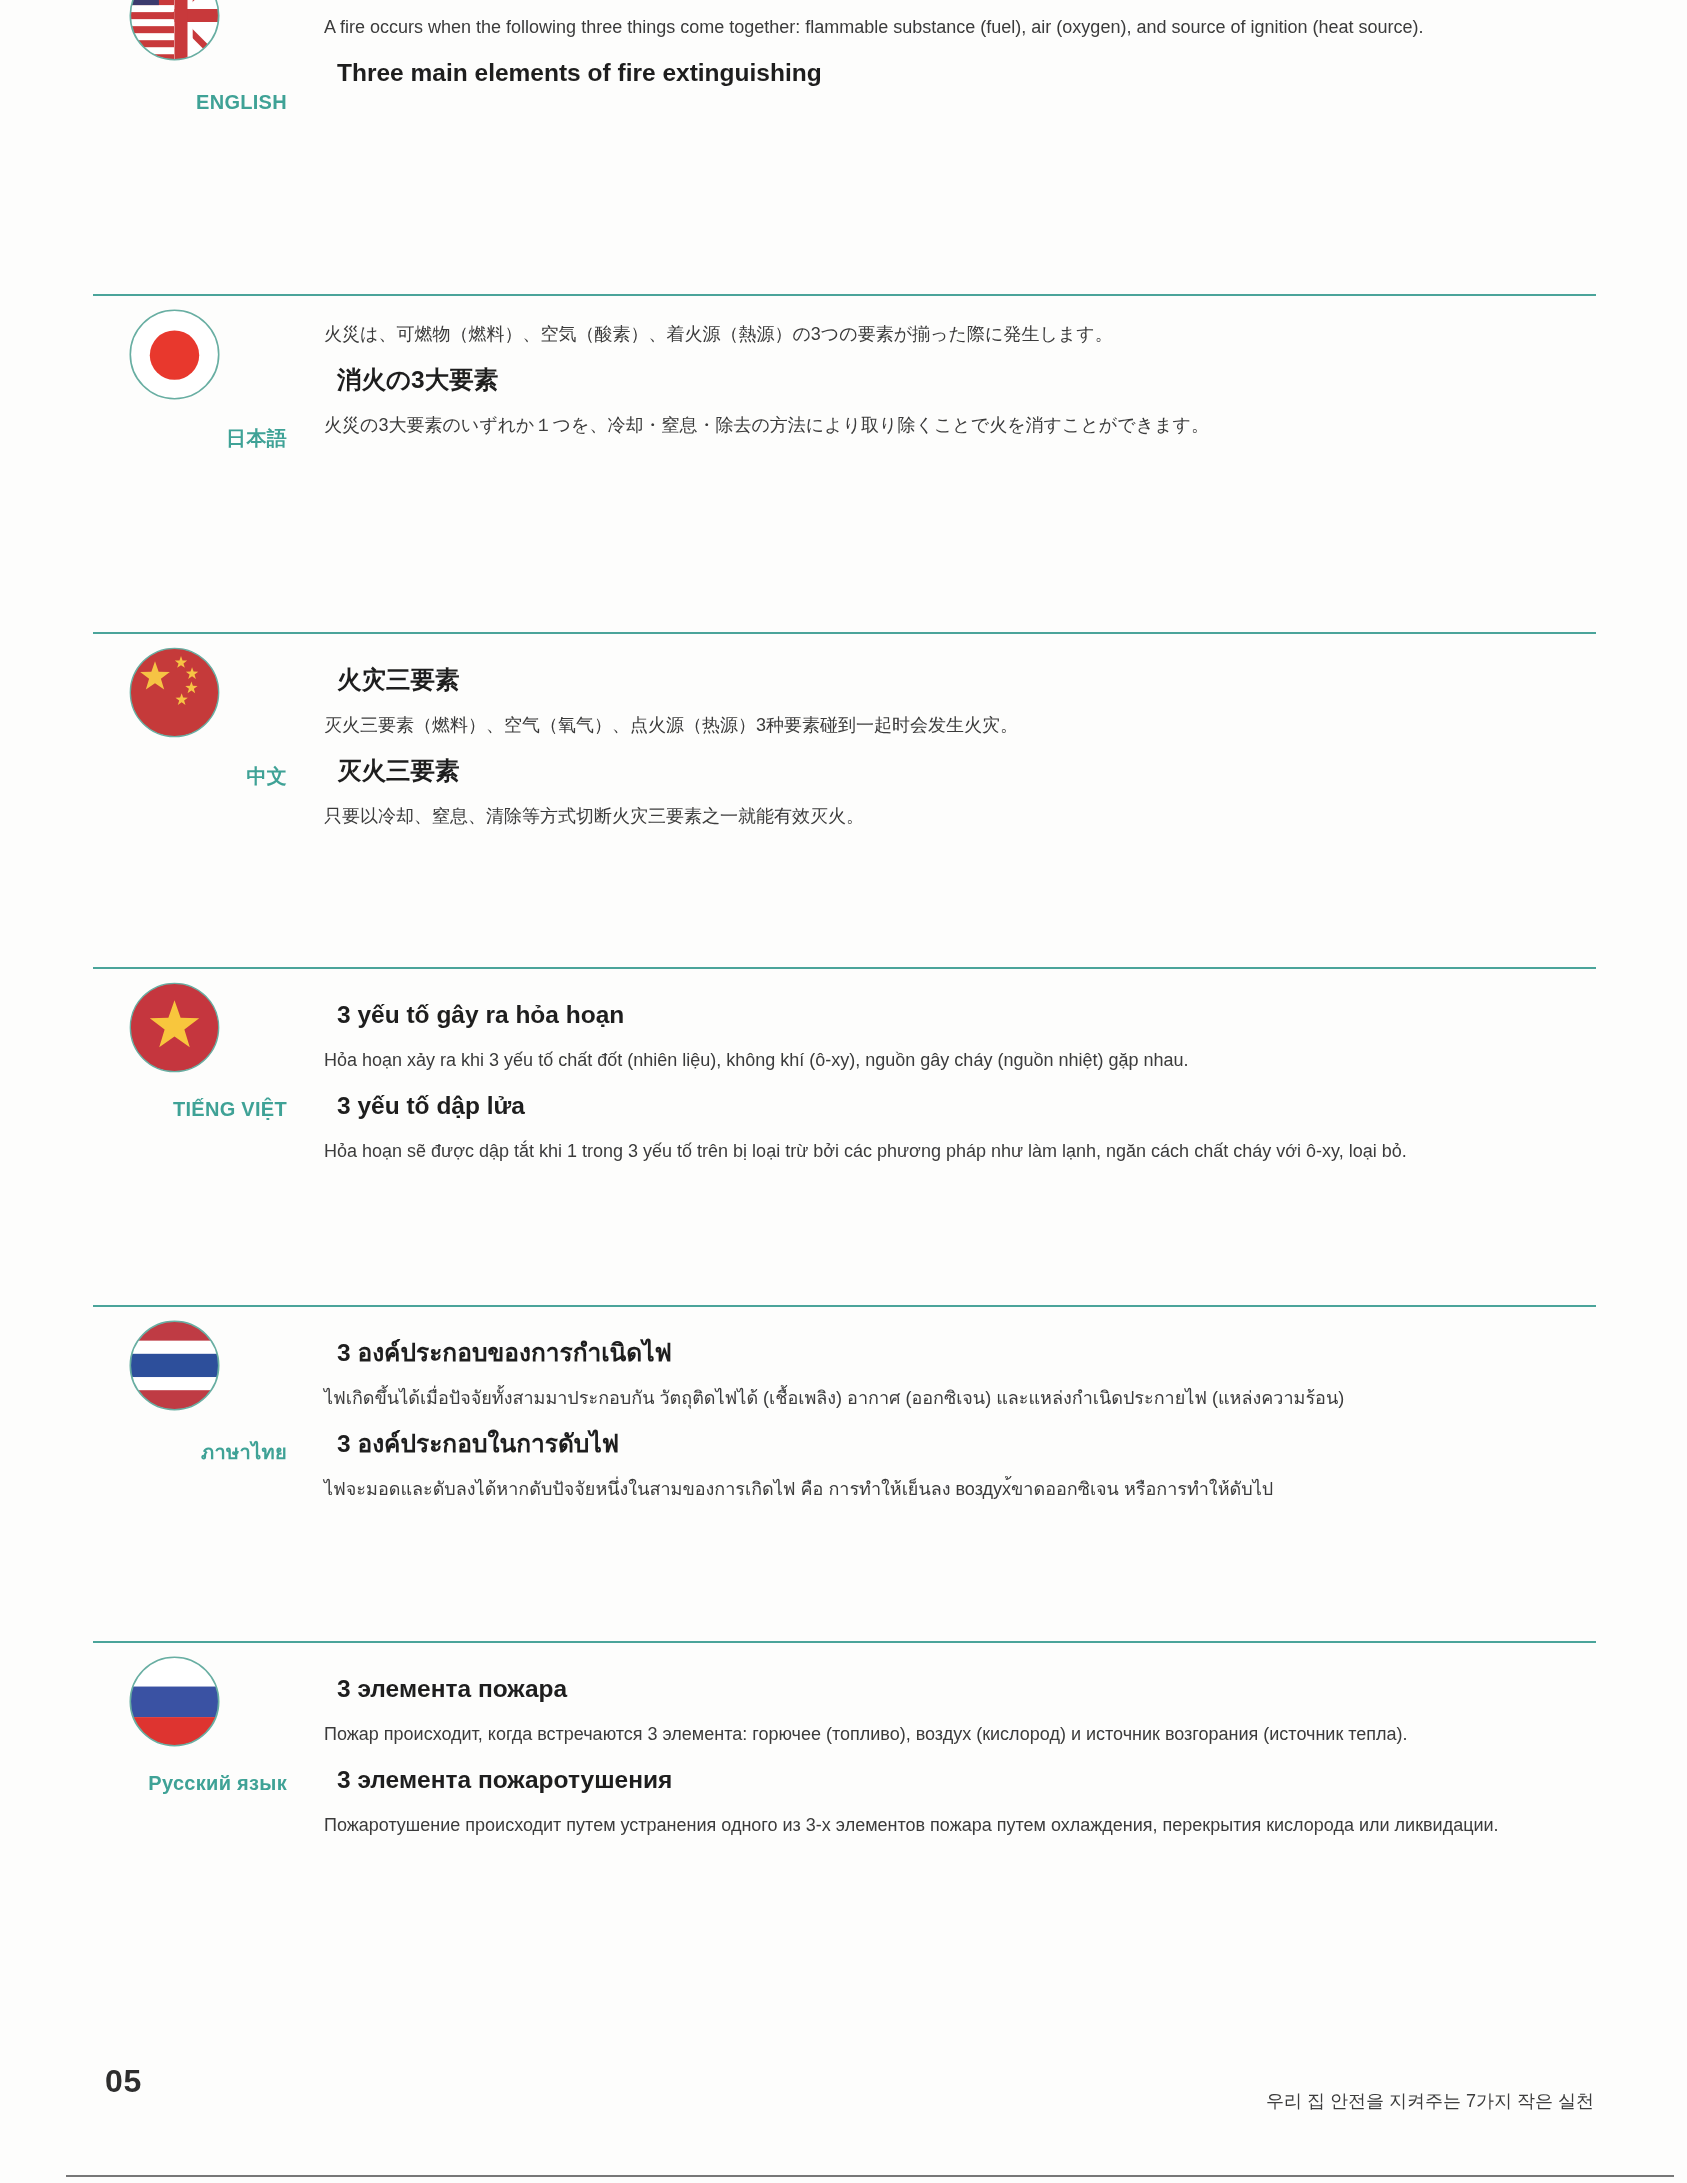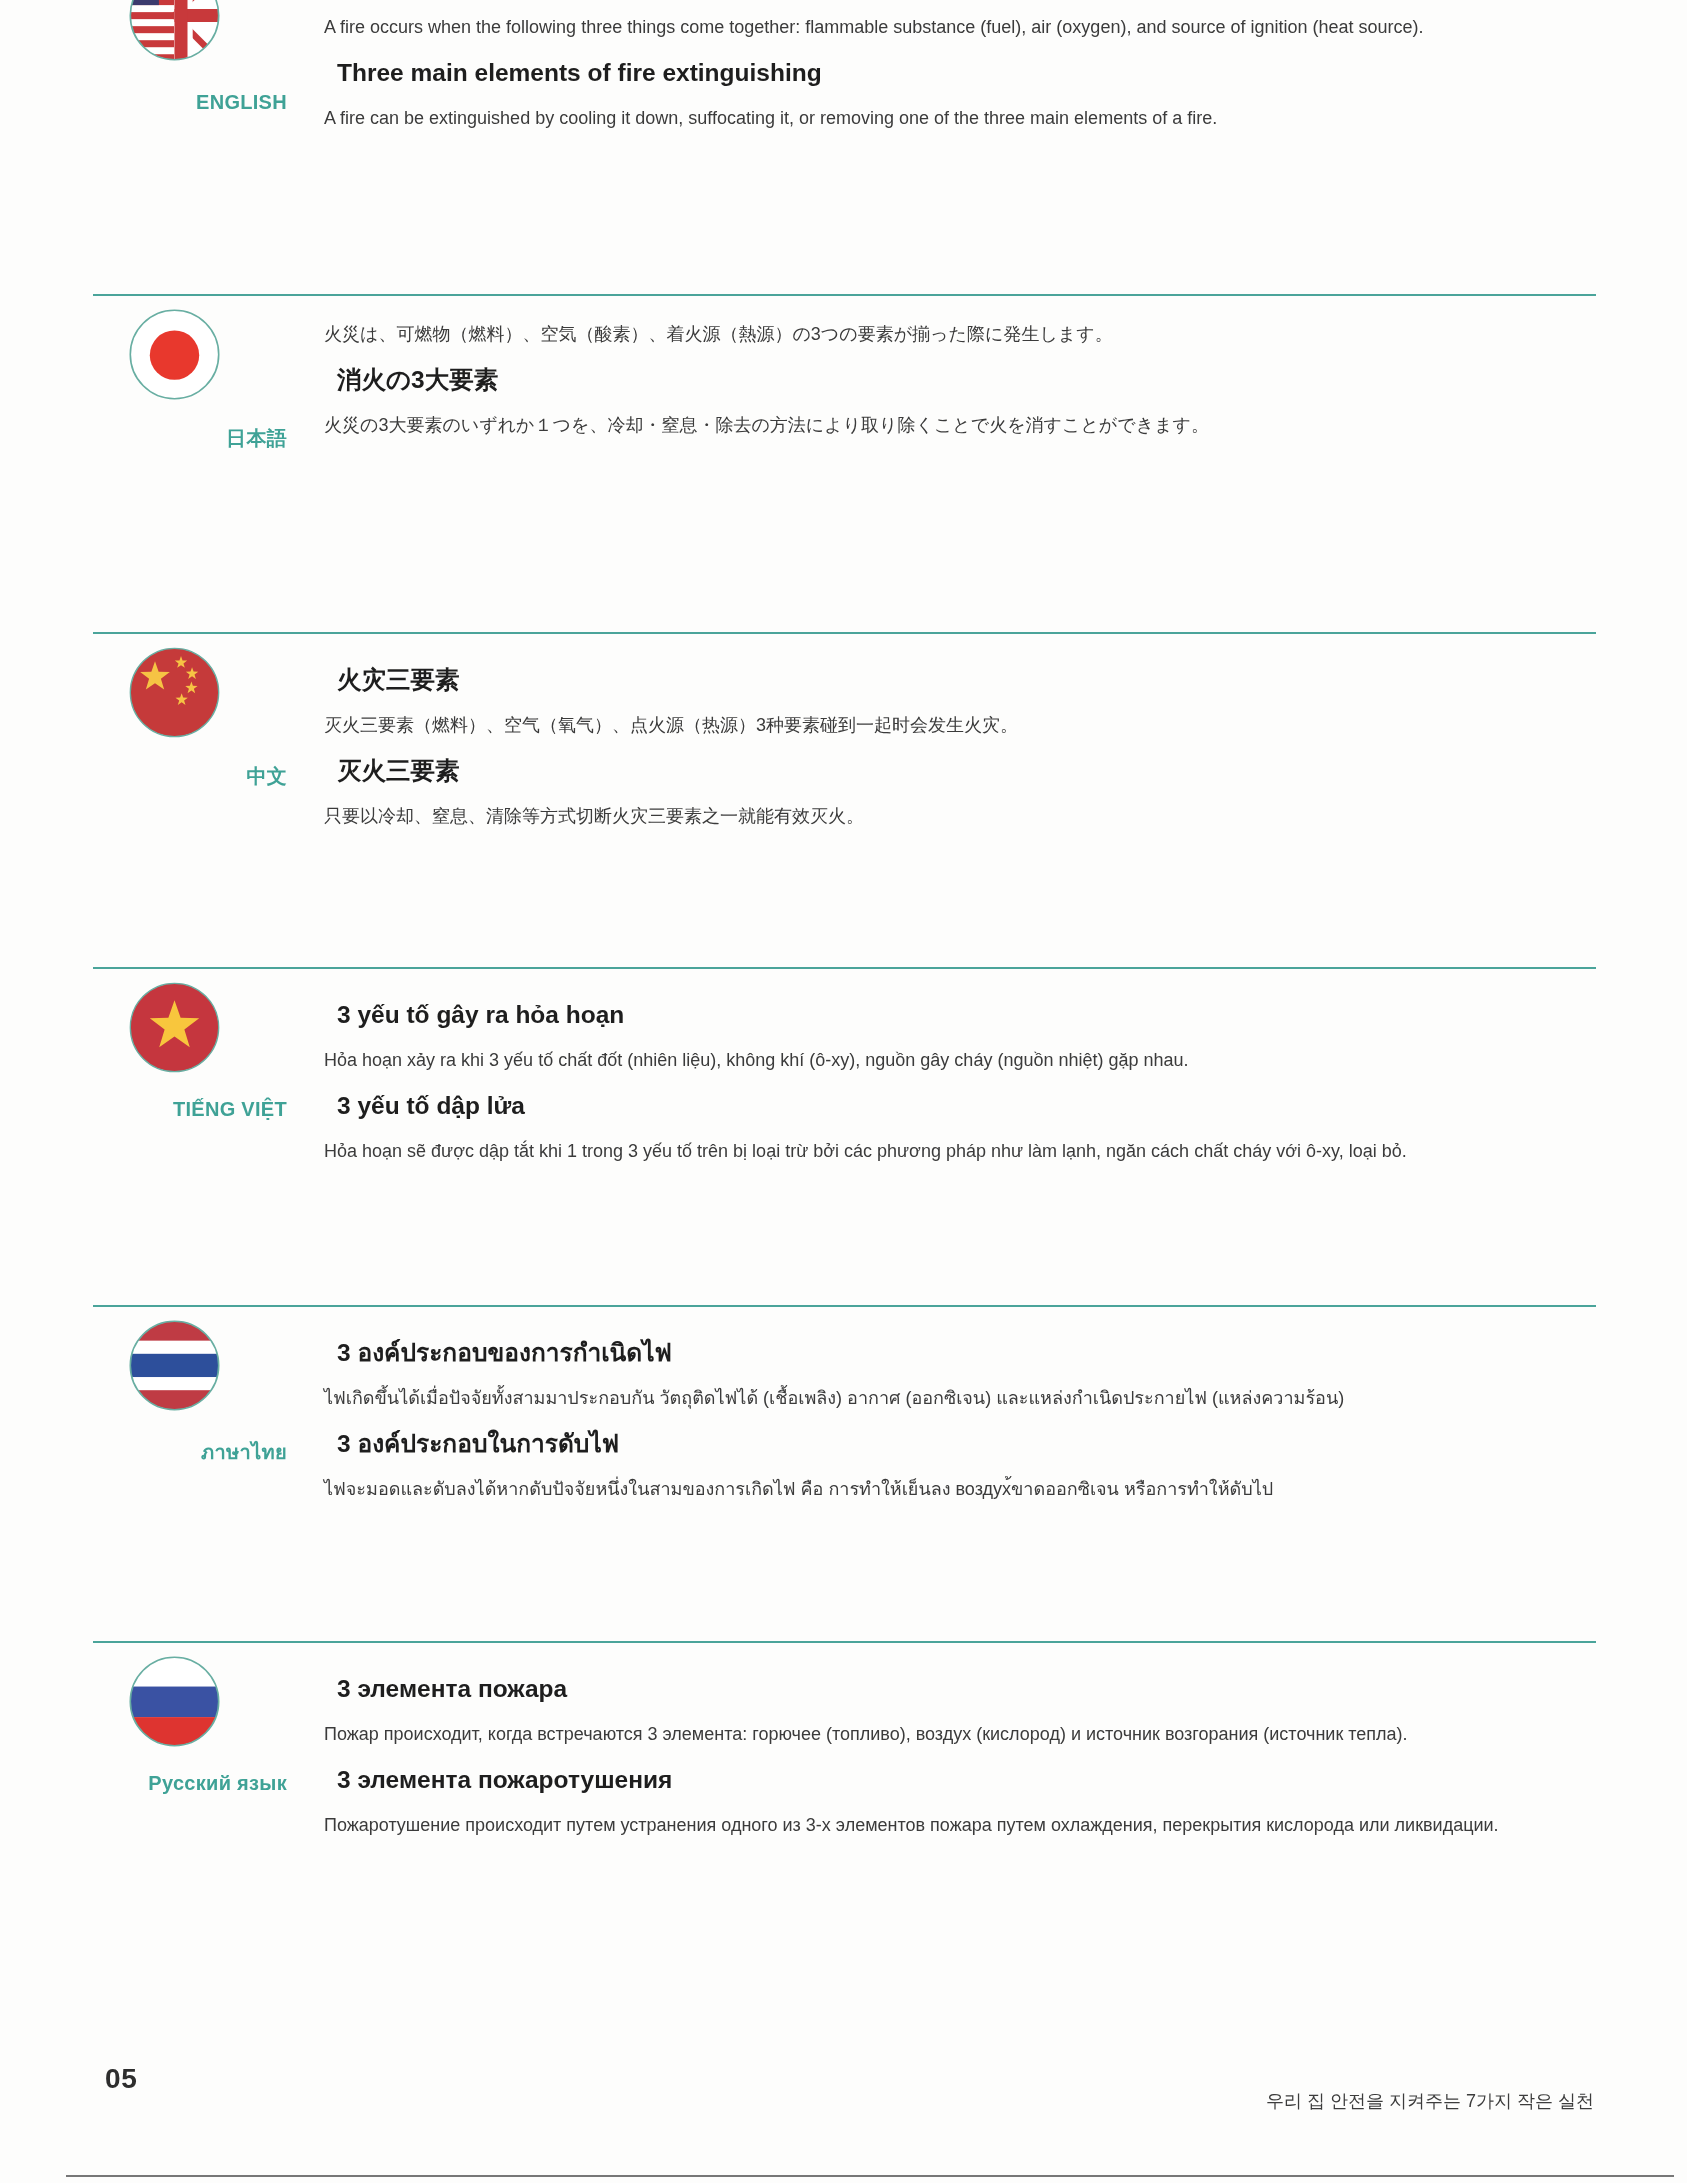--- a/index.html
+++ b/index.html
@@ -39,21 +39,21 @@
   .text-col h3 {
     margin: 13px; font-size: 24.5px; line-height: 30px;
     color: #1e1e1e; font-weight: 700;
   }
   .text-col p {
     margin: 3.3px 0 9.3px; font-size: 18px; line-height: 35px;
     color: #3b3b3b; font-weight: 400;
   }
   .footer-page-number {
     position: absolute; left: 105px; top: 2063px;
-    font-size: 28px; font-weight: 700; color: #2e2e2e; letter-spacing: 0.7px;
+    font-size: 32px; font-weight: 700; color: #2e2e2e; letter-spacing: 0.7px;
   }
   .footer-title {
     position: absolute; right: 93px; top: 2076px;
     font-size: 18px; color: #3c3c3c; margin-top: 13px;
   }
   .page-bottom-rule {
     position: absolute; top: 2175px; left: 66px; width: 1608px; height: 2px;
     background: #777;
   }
 </style>
@@ -107,21 +107,20 @@
           <rect x="70" y="60" width="70" height="20" fill="#c8393b"></rect>
           <rect x="70" y="0" width="20" height="140" fill="#c8393b"></rect>
         </g>
         <circle cx="70" cy="70" r="68" fill="none" stroke="#68aea2" stroke-width="2.5"></circle>
       </svg>
     </div>
     <div class="lang-label">ENGLISH</div>
     <div class="text-col">
       <p>A fire occurs when the following three things come together: flammable substance (fuel), air (oxygen), and source of ignition (heat source).</p>
       <h3>Three main elements of fire extinguishing</h3>
-      <p>A fire can be extinguished by cooling it down, suffocating it, or removing one of the three main elements of a fire.</p>
     </div>
   </div>
 
   <div class="section" style="top:294px;height:337px;">
     <div class="rule"></div>
     <div class="flag">
       <svg viewBox="0 0 140 140">
         <circle cx="70" cy="70" r="68" fill="#ffffff" stroke="#68aea2" stroke-width="2.5"></circle>
         <circle cx="70" cy="71" r="38" fill="#e8382d"></circle>
       </svg>

